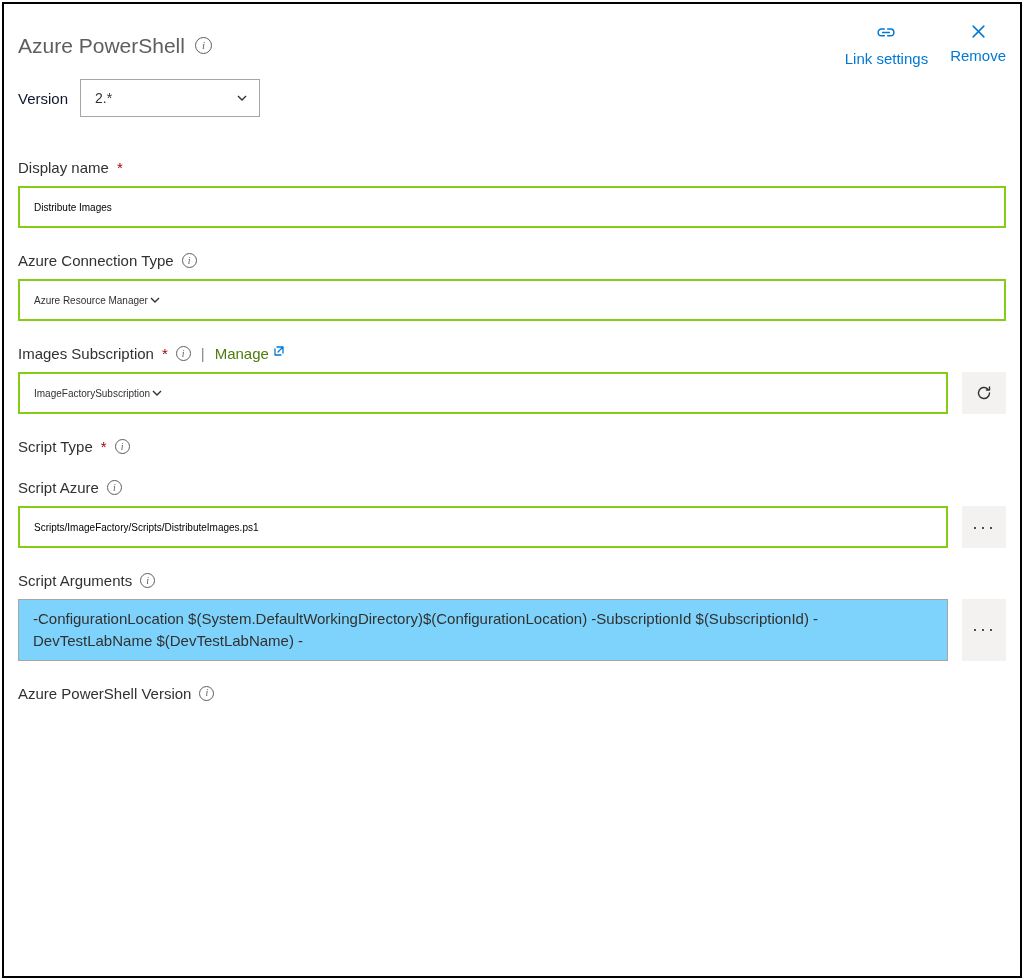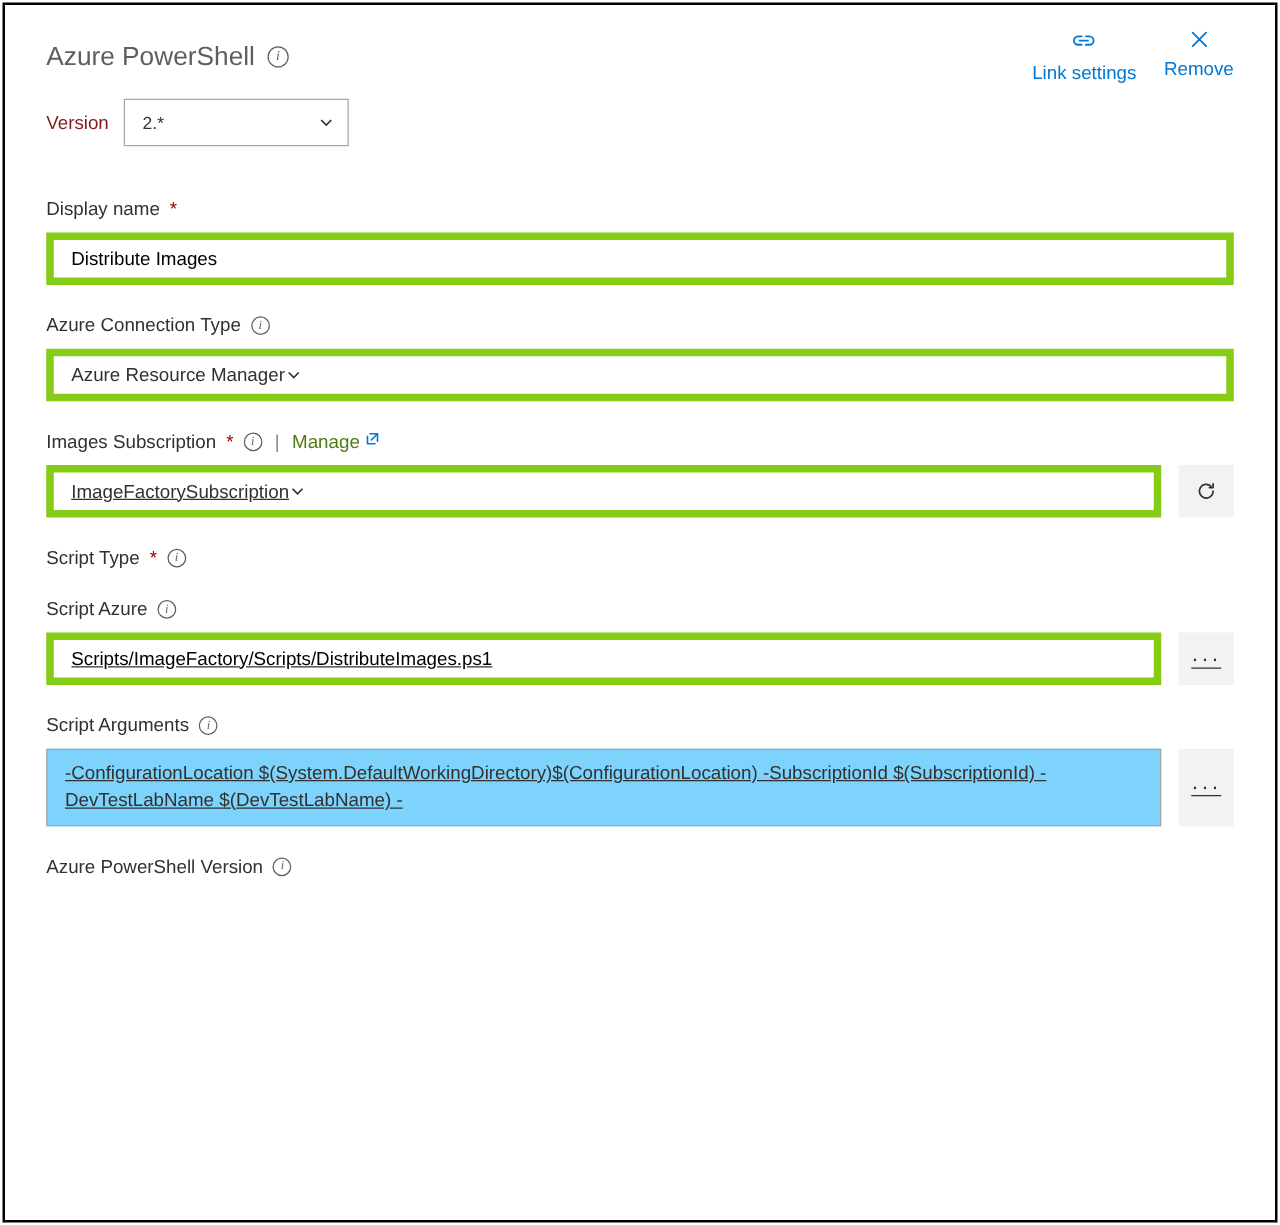--- a/index.html
+++ b/index.html
@@ -8,21 +8,21 @@
     font-family: "Segoe UI", -apple-system, BlinkMacSystemFont, sans-serif;
     font-size: 14px;
     color: #323130;
     background: #fff;
   }
   .panel {
     border: 2px solid #000;
     width: 1020px;
     height: 976px;
     margin: 2px;
-    padding: 20px 33px;
+    padding: 20px 14px;
     position: relative;
   }
   .header-row {
     display: flex;
     align-items: center;
     justify-content: space-between;
     margin-bottom: 12px;
   }
   .title-group {
     display: flex;
@@ -48,21 +48,21 @@
     flex-direction: column;
   }
   .version-row {
     display: flex;
     align-items: center;
     gap: 12px;
     margin-bottom: 42px;
   }
   .version-label {
     font-size: 15px;
-    color: #7f1d1d;
+    color: #0f172a;
   }
   .version-select {
     border: 1px solid #a6a6a6;
     height: 38px;
     width: 180px;
     display: flex;
     align-items: center;
     justify-content: space-between;
     padding: 0 10px 0 14px;
     cursor: pointer;
@@ -96,27 +96,26 @@
     width: 17px;
     height: 17px;
     font-size: 11px;
   }
   .pipe { color: #888; margin: 0 2px; }
   .link-blue { color: #4d7c0f; cursor: pointer; display: inline-flex; align-items: flex-start; gap: 4px; }
   .input-row {
     display: flex;
     gap: 14px;
     align-items: stretch;
-    text-decoration: underline;
   }
   .text-input, .select-input {
-    border: 6px solid #84cc16;
+    border: 2px solid #84cc16;
     height: 42px;
     padding: 0 14px;
-    font-size: 15px;
+    font-size: 10px;
     font-family: inherit;
     width: 100%;
     background: #fff;
     display: flex;
     align-items: center;
   }
   .select-input {
     cursor: pointer;
   }
   .multiline-input {

